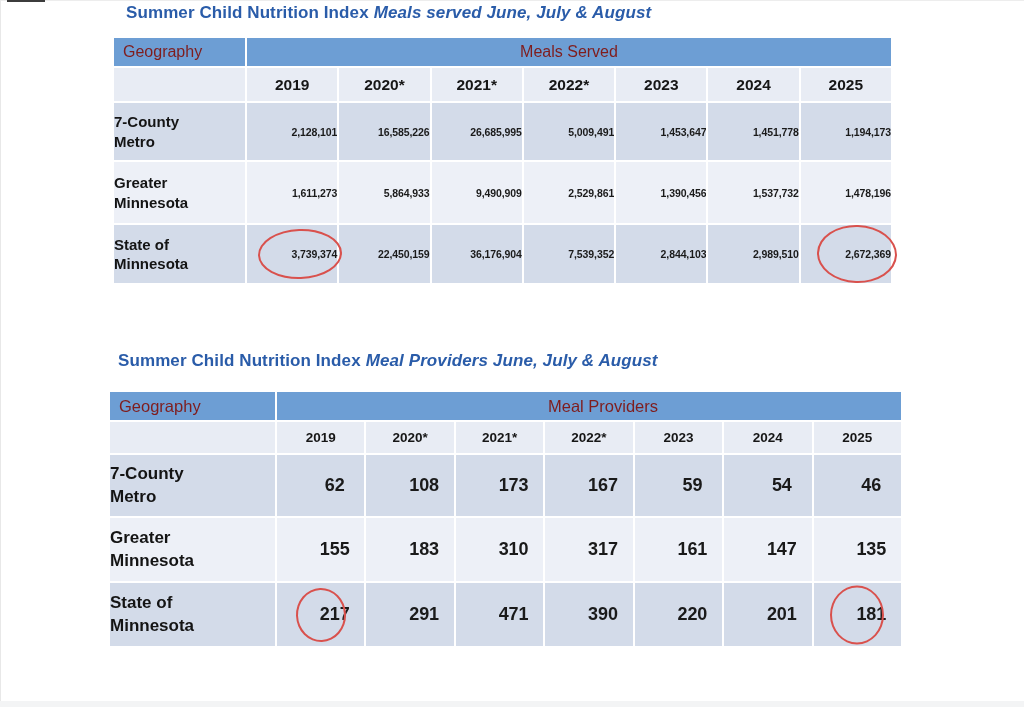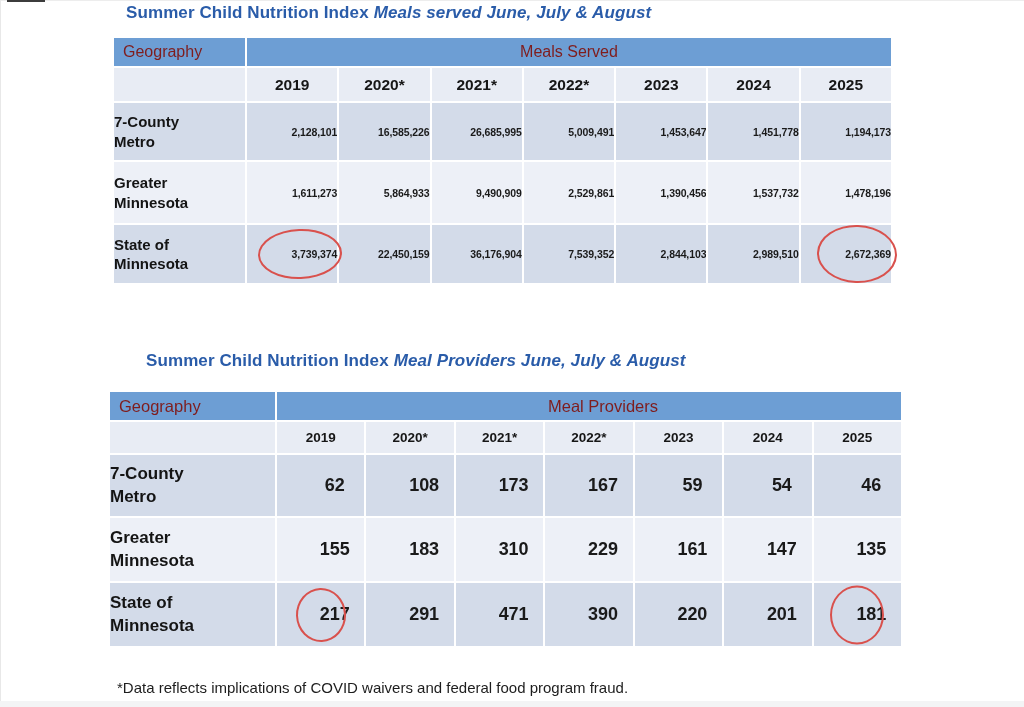--- a/index.html
+++ b/index.html
@@ -19,21 +19,21 @@
   }
   
   .edge-left{position:absolute;left:0;top:0;width:1px;height:100%;background:#e8e8e8;}
   .edge-top{position:absolute;left:0;top:0;width:100%;height:1px;background:#ededed;}
   .edge-top-notch{position:absolute;top:0;left:7px;width:38px;height:2px;background:#3c3c3c;}
   .edge-bottom{position:absolute;left:0;bottom:0;width:100%;height:6px;background:#f3f4f5;}
 
   .title{position:absolute;font-size:17px;font-weight:700;color:var(--title-blue,#2a5ca9);letter-spacing:.1px;white-space:nowrap;}
   .title em{font-style:italic;margin-left:5px;}
   #t1-title{left:126px;top:3px;}
-  #t2-title{left:118px;top:351px;margin-left:28px;}
+  #t2-title{left:118px;top:351px;}
 
   table.datatable{position:absolute;border-collapse:separate;border-spacing:2px;table-layout:fixed;}
   table.t1{left:112px;top:36px;width:781px;}
   table.t2{left:108px;top:390px;width:795px;}
   .t1 col.c-geo{width:131px;}
   .t2 col.c-geo{width:165px;}
 
   .datatable th,.datatable td{padding:0;margin:0;vertical-align:middle;overflow:hidden;}
 
   .hdr th{background:var(--header-blue,#6d9ed4);color:#7f1d1d;font-weight:400;}
@@ -183,21 +183,21 @@
       <td class="num">59</td>
       <td class="num">54</td>
       <td class="num">46</td>
     </tr>
     <tr class="r2 light">
       <td class="label">Greater
 Minnesota</td>
       <td class="num">155</td>
       <td class="num covid">183</td>
       <td class="num covid">310</td>
-      <td class="num covid">229</td>
+      <td class="num covid">317</td>
       <td class="num">161</td>
       <td class="num">147</td>
       <td class="num">135</td>
     </tr>
     <tr class="r3 dark">
       <td class="label">State of
 Minnesota</td>
       <td class="num circled">
         <span class="val">217</span>
         <span class="circle circle-p19"></span>
@@ -208,14 +208,13 @@
       <td class="num">220</td>
       <td class="num">201</td>
       <td class="num circled">
         <span class="val">181</span>
         <span class="circle circle-p25"></span>
       </td>
     </tr>
   </tbody>
     </table>
 
-  <div class="footnote">*Data reflects implications of COVID waivers and federal food program fraud.</div>
 </div>
 
 </body></html>

